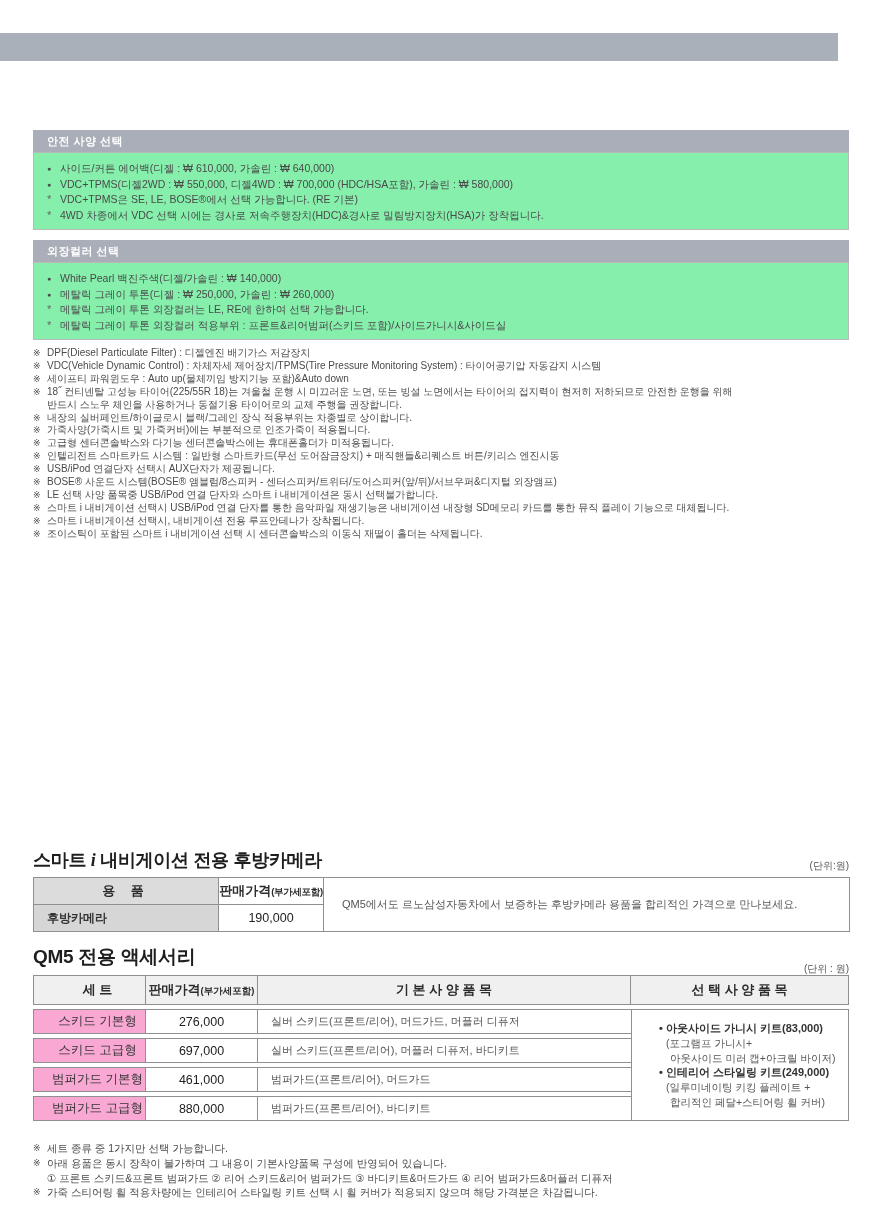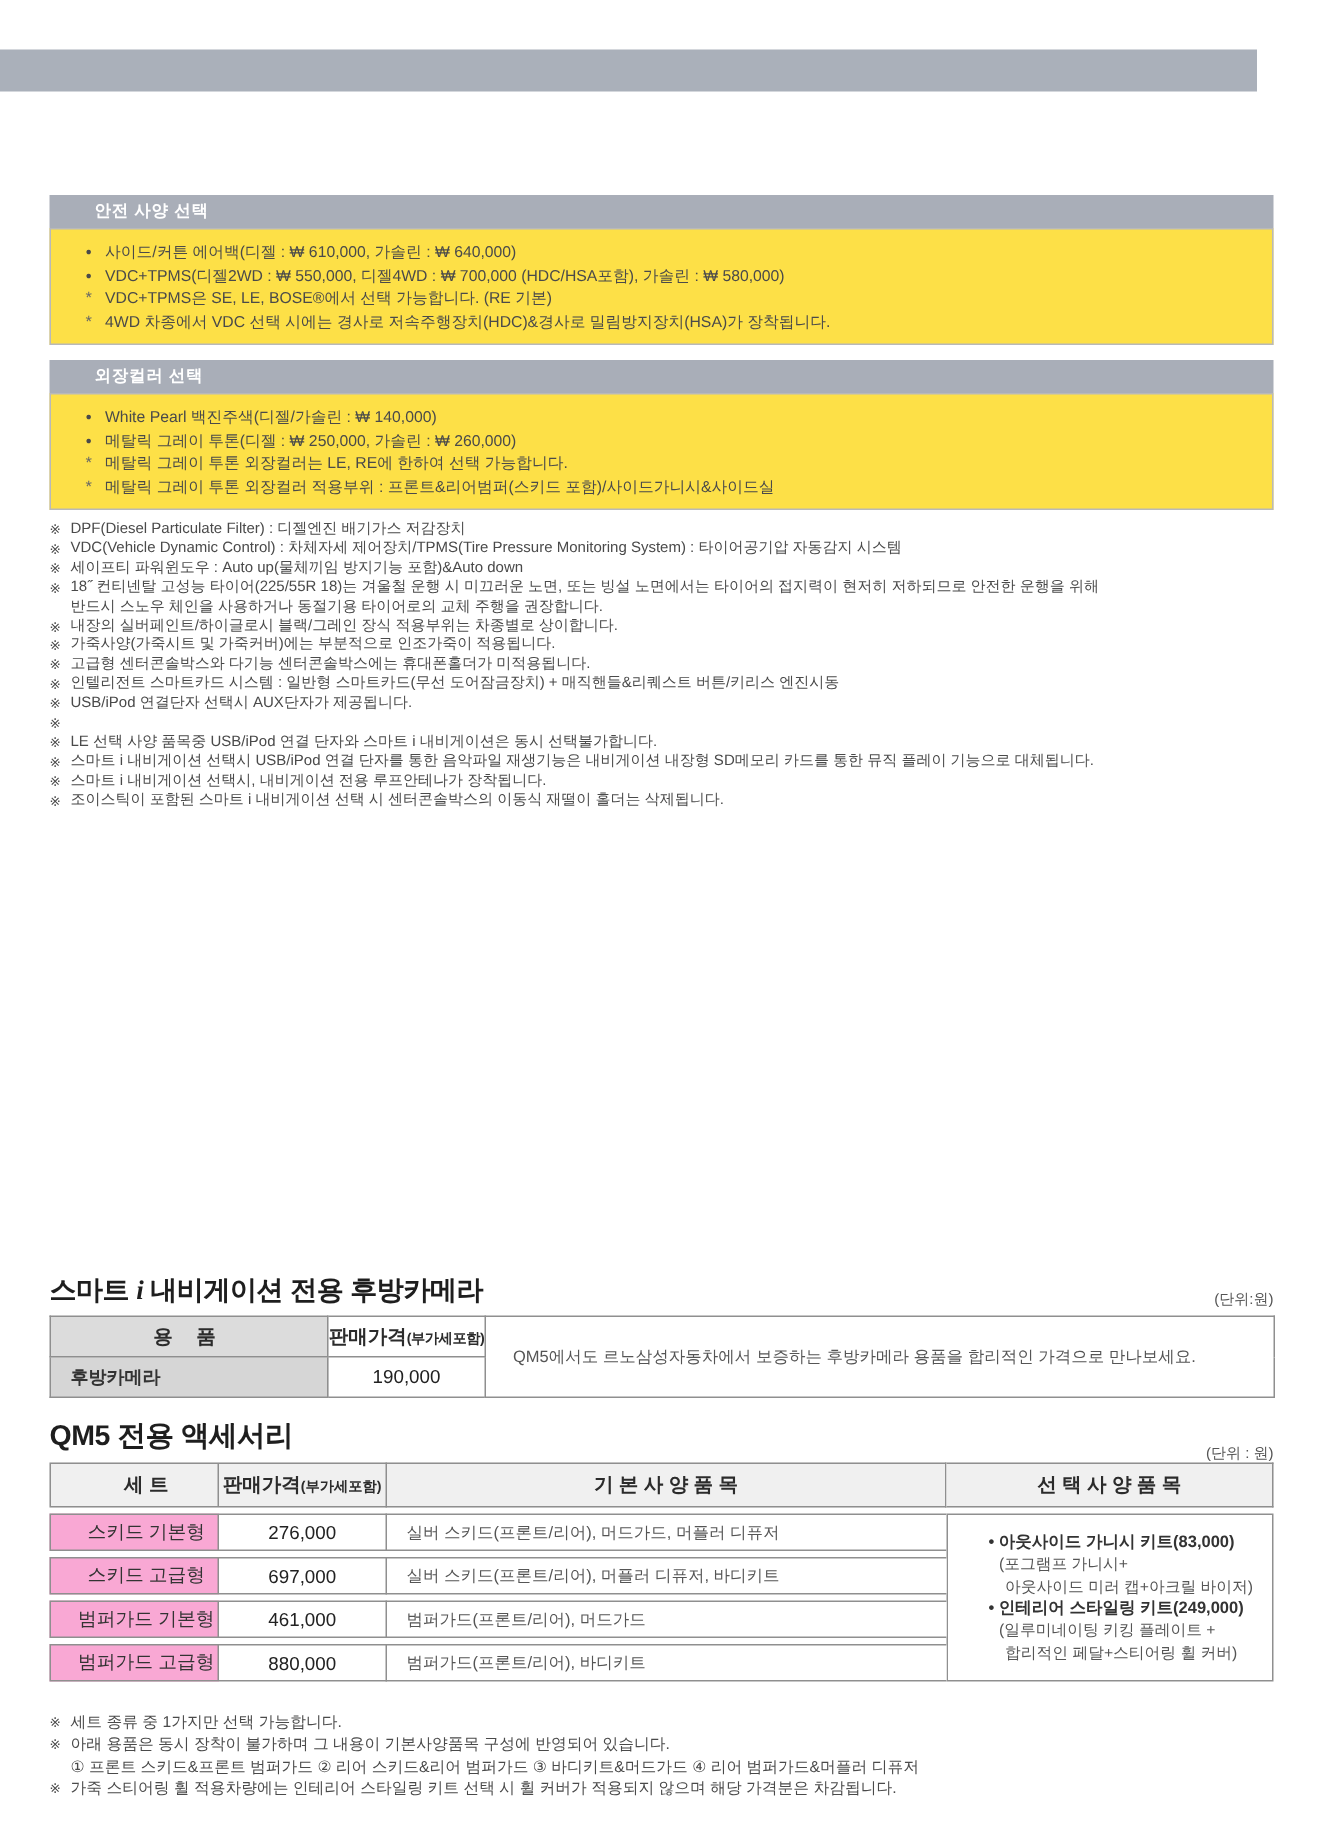--- a/index.html
+++ b/index.html
@@ -6,27 +6,27 @@
   body{
     width:882px;height:1222px;position:relative;background:#ffffff;
     font-family:"Liberation Sans","DejaVu Sans",sans-serif;
     -webkit-font-smoothing:antialiased;overflow:hidden;color:#333;
   }
   .top-band{position:absolute;left:0;top:33px;width:838px;height:28px;background:#aab0ba;}
 
   .sec-bar{
     position:absolute;left:33px;width:816px;height:22px;background:#a9aeb8;
     color:#ffffff;font-size:11px;font-weight:bold;line-height:22px;
-    padding-left:30px;box-sizing:border-box;letter-spacing:.5px;
+    padding-left:14px;box-sizing:border-box;letter-spacing:.5px;
   }
   .sec-bar.safety{top:130px;}
   .sec-bar.color{top:240px;}
   .sec-box{
-    position:absolute;left:33px;width:816px;height:78px;background:#fde047;
-    border:1px solid #b9b9b9;box-sizing:border-box;padding:8px 10px 0 23px;
+    position:absolute;left:33px;width:816px;height:78px;background:#86efac;
+    border:1px solid #b9b9b9;box-sizing:border-box;padding:8px 10px 0 13px;
   }
   .sec-box.safety{top:152px;}
   .sec-box.color{top:262px;}
   .opt-line{display:flex;font-size:10.5px;line-height:15.5px;color:#4a4a4a;white-space:nowrap;}
   .opt-line .m{flex:none;width:13px;}
   .opt-line.m-dot .m{font-size:7px;line-height:15.5px;}
   .opt-line.m-star .m{font-size:11px;color:#666;}
 
   .notes{position:absolute;left:33px;top:347px;width:820px;}
   .note{display:flex;font-size:10px;line-height:12.9px;color:#4a4a4a;white-space:nowrap;}
@@ -160,20 +160,21 @@
   <div class="note">
       <span class="m">※</span>
       <span>인텔리전트 스마트카드 시스템 : 일반형 스마트카드(무선 도어잠금장치) + 매직핸들&amp;리퀘스트 버튼/키리스 엔진시동</span>
     </div>
   <div class="note">
       <span class="m">※</span>
       <span>USB/iPod 연결단자 선택시 AUX단자가 제공됩니다.</span>
     </div>
   <div class="note">
       <span class="m">※</span>
+      <span>BOSE® 사운드 시스템(BOSE® 앰블럼/8스피커 - 센터스피커/트위터/도어스피커(앞/뒤)/서브우퍼&amp;디지털 외장앰프)</span>
     </div>
   <div class="note">
       <span class="m">※</span>
       <span>LE 선택 사양 품목중 USB/iPod 연결 단자와 스마트 i 내비게이션은 동시 선택불가합니다.</span>
     </div>
   <div class="note">
       <span class="m">※</span>
       <span>스마트 i 내비게이션 선택시 USB/iPod 연결 단자를 통한 음악파일 재생기능은 내비게이션 내장형 SD메모리 카드를 통한 뮤직 플레이 기능으로 대체됩니다.</span>
     </div>
   <div class="note">

